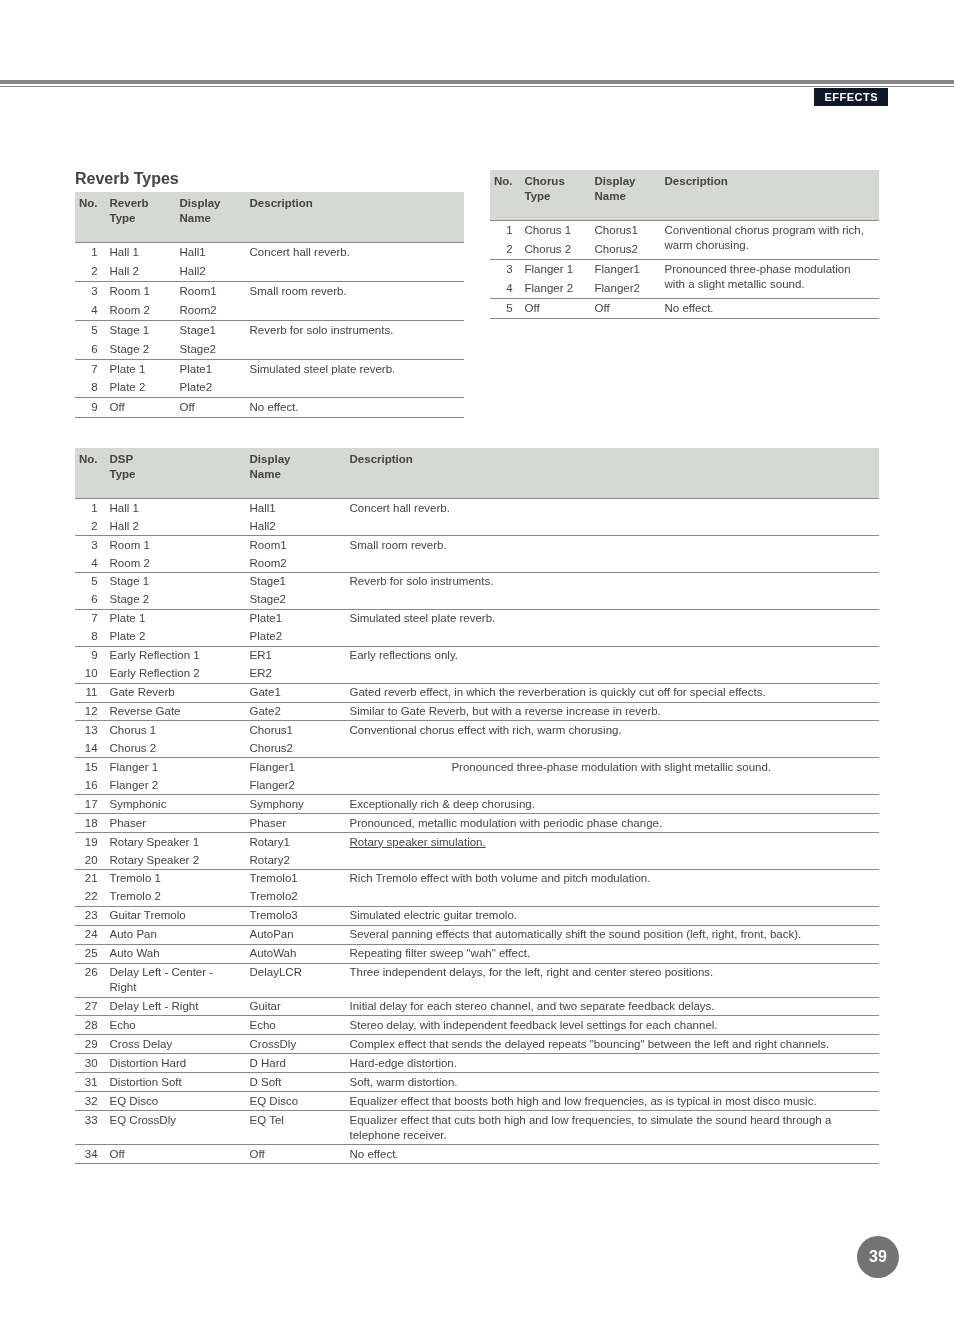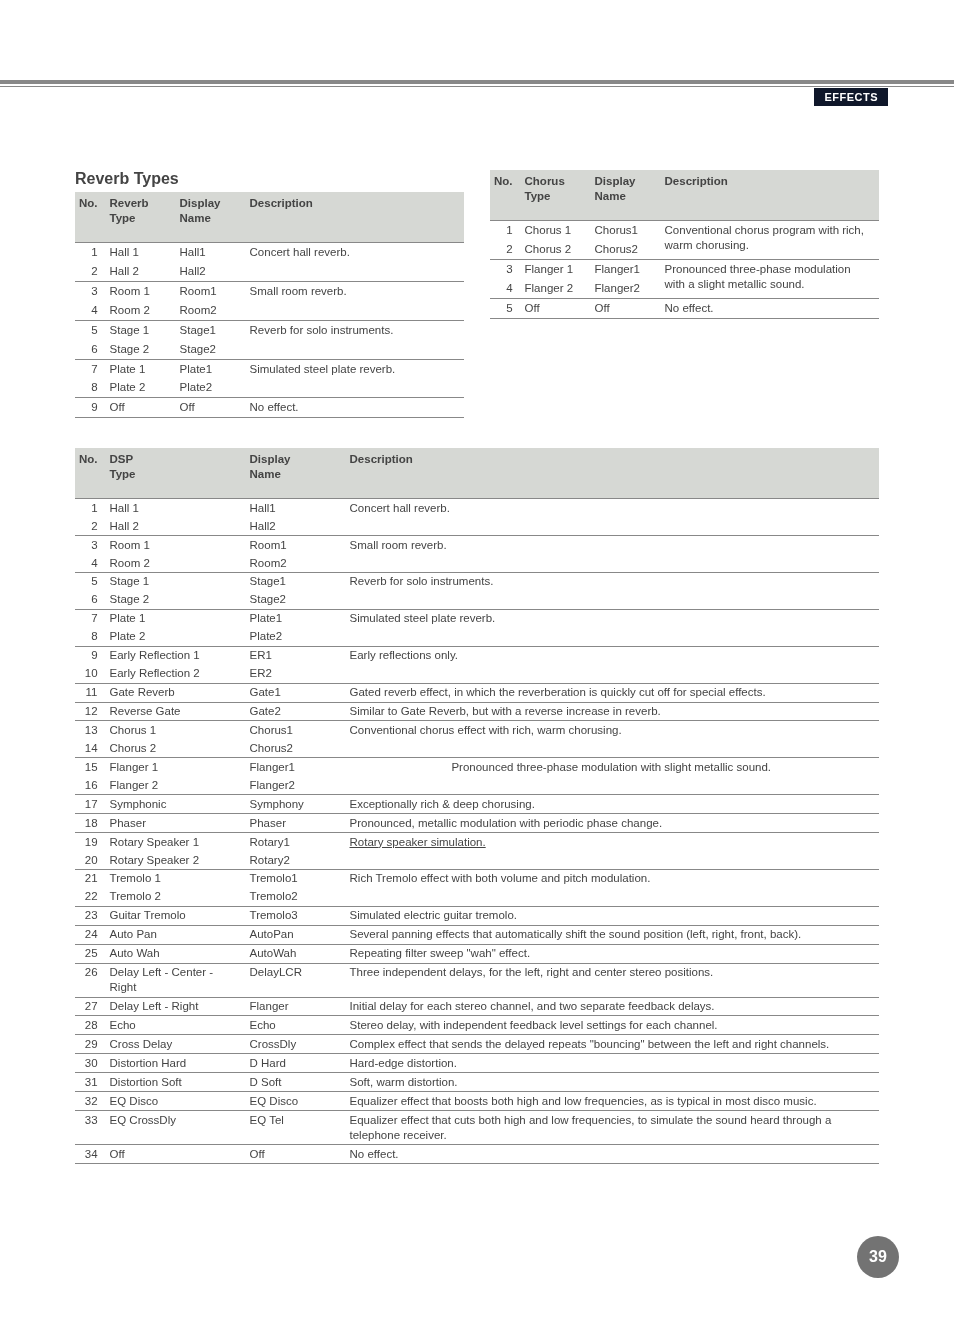--- a/index.html
+++ b/index.html
@@ -400,21 +400,21 @@
           </tr>
           <tr class="group-rule">
             <td class="no-col">26</td>
             <td>Delay Left - Center - Right</td>
             <td>DelayLCR</td>
             <td rowspan="1">Three independent delays, for the left, right and center stereo positions.</td>
           </tr>
           <tr class="group-rule">
             <td class="no-col">27</td>
             <td>Delay Left - Right</td>
-            <td>Flanger</td>
+            <td>Guitar</td>
             <td rowspan="1">Initial delay for each stereo channel, and two separate feedback delays.</td>
           </tr>
           <tr class="group-rule">
             <td class="no-col">28</td>
             <td>Echo</td>
             <td>Echo</td>
             <td rowspan="1">Stereo delay, with independent feedback level settings for each channel.</td>
           </tr>
           <tr class="group-rule">
             <td class="no-col">29</td>

